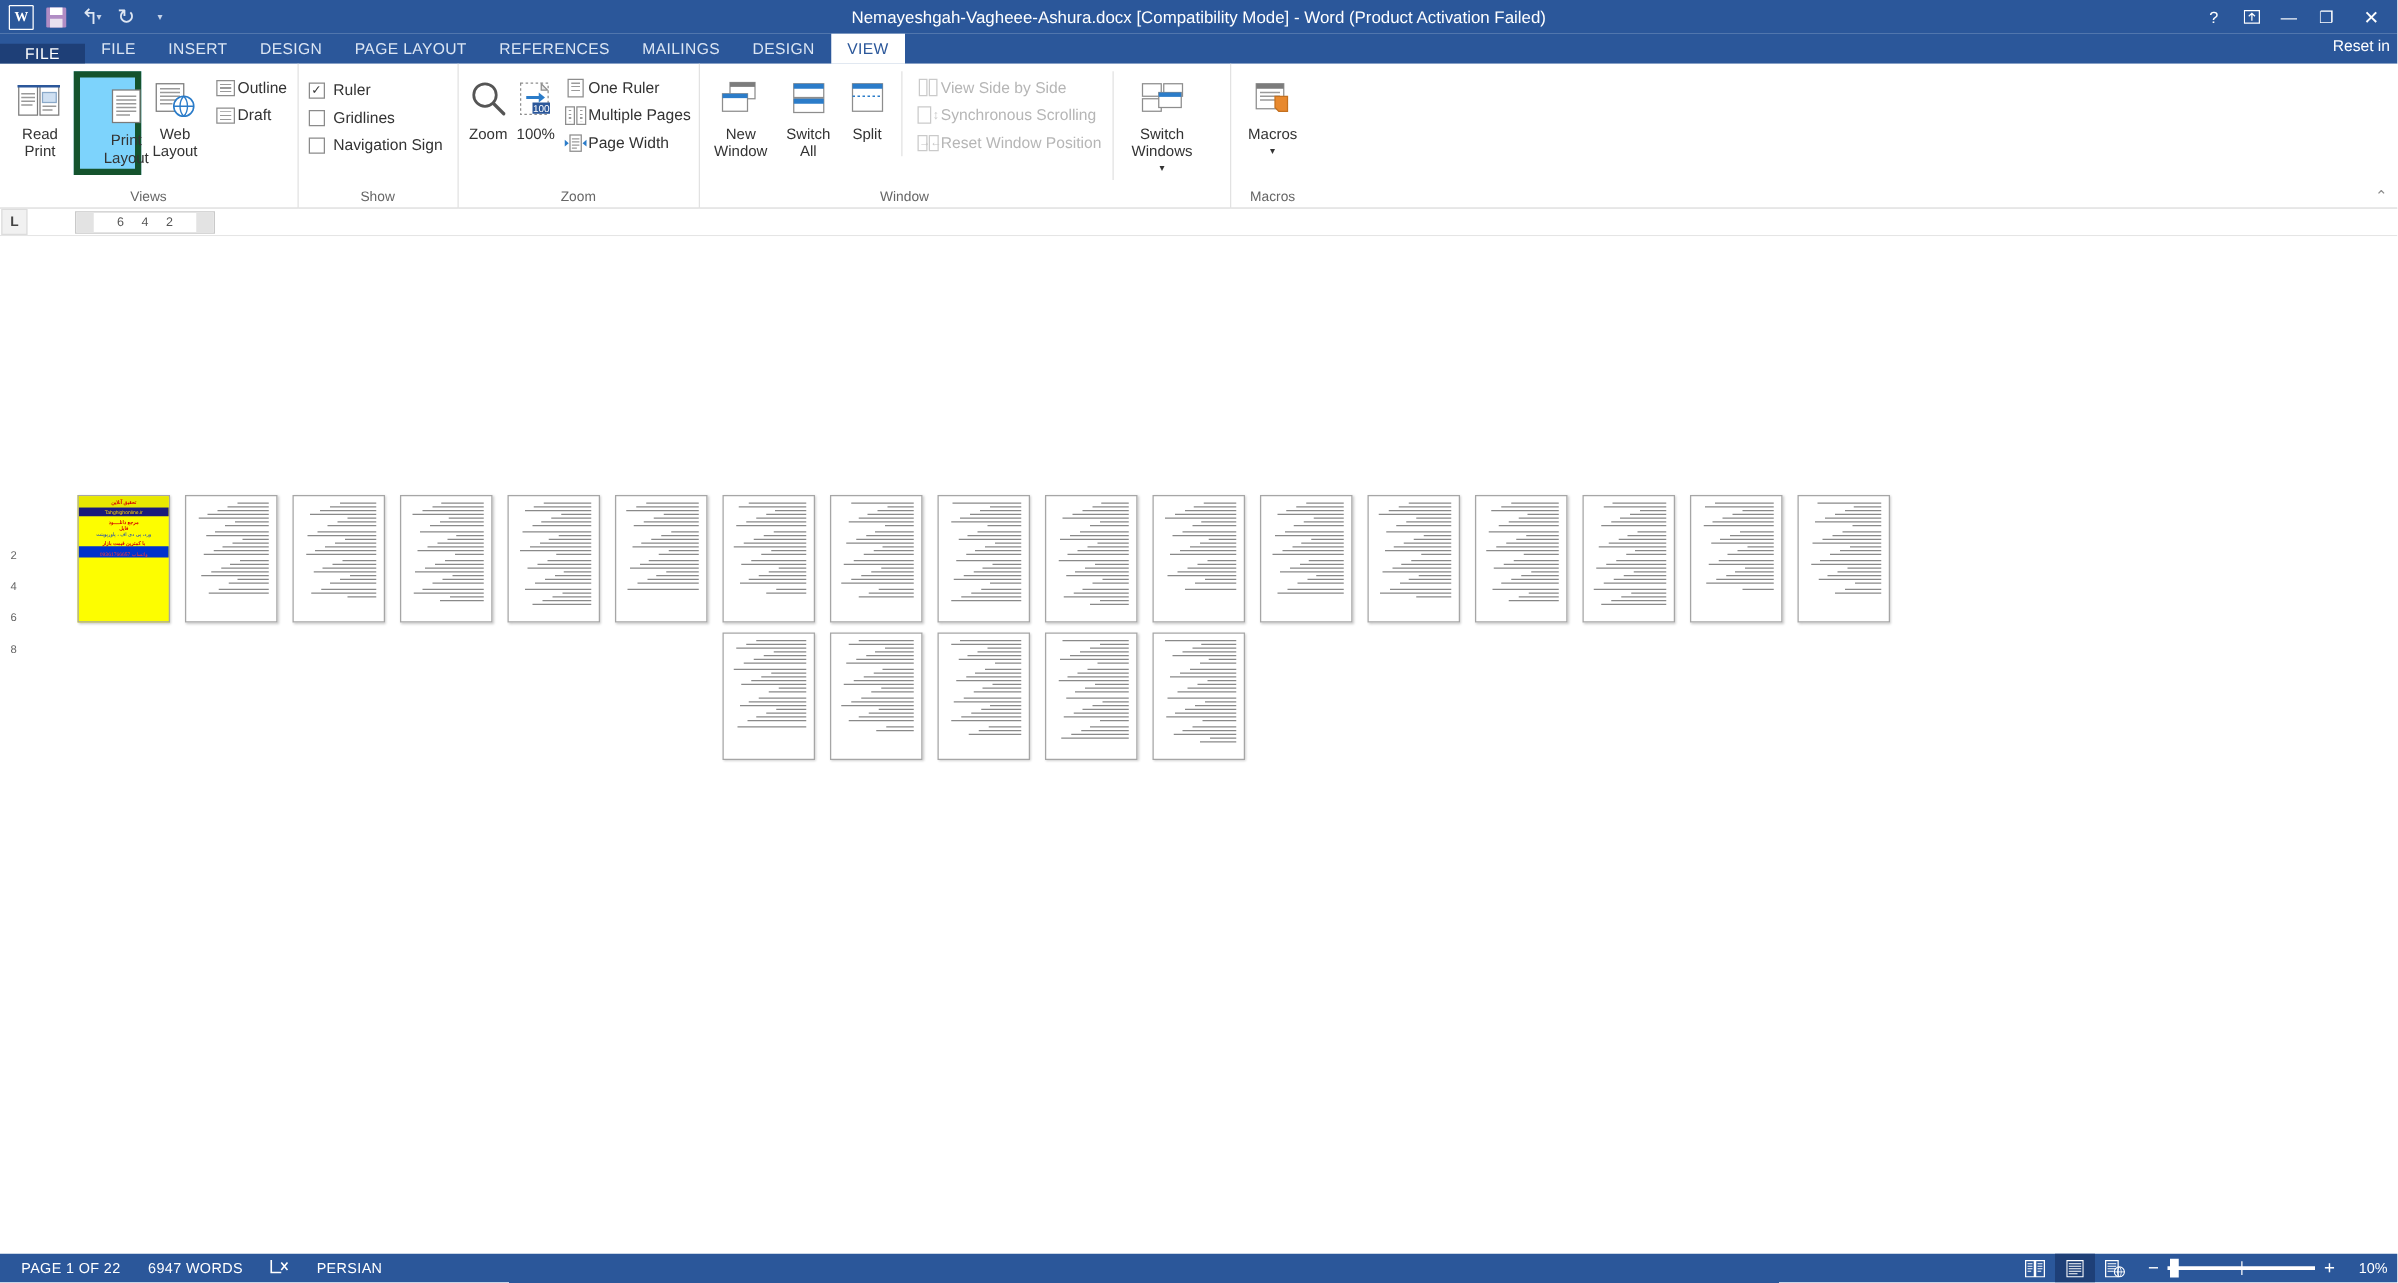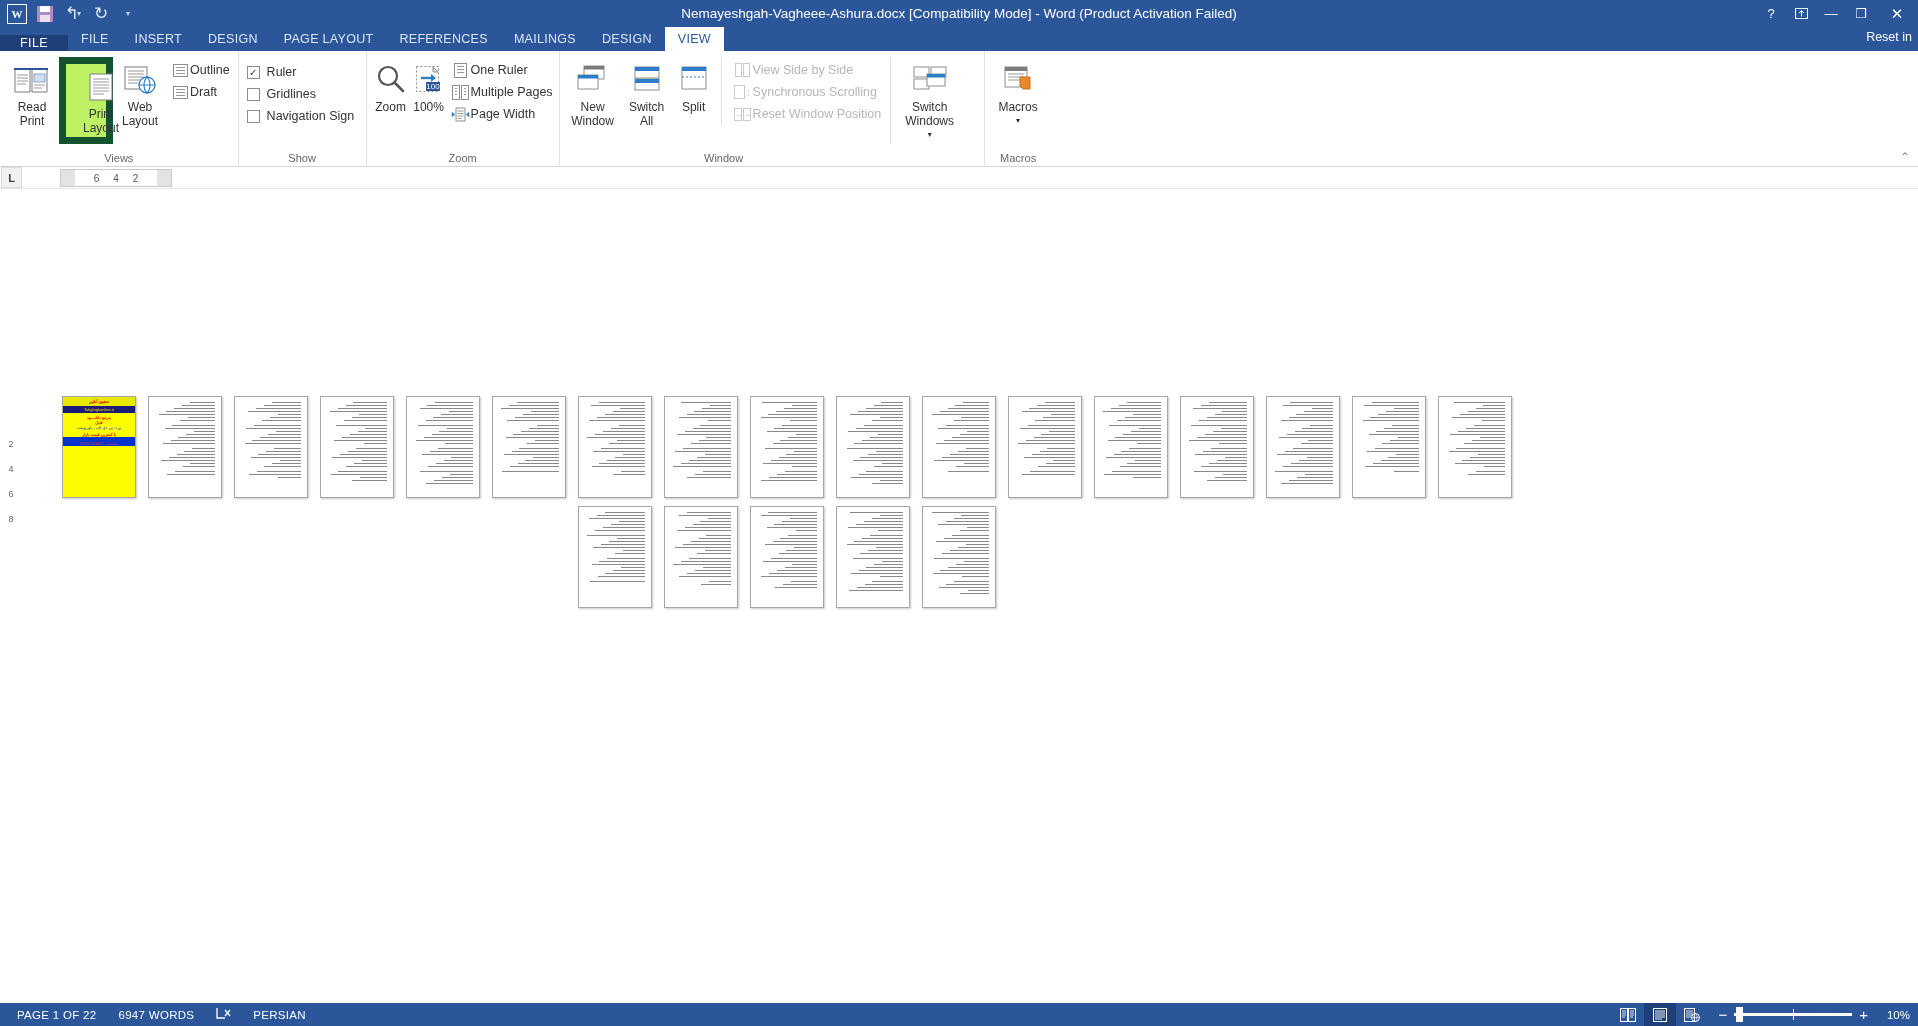--- a/index.html
+++ b/index.html
@@ -133,21 +133,21 @@
     padding-bottom: 3px;
   }
 
   .bigbtn {
     width: 54px;
     display: flex; flex-direction: column; align-items: center;
     padding: 3px 2px 2px 2px;
     font-size: 12px; color: #333333;
     line-height: 14px; text-align: center;
   }
-  .bigbtn.sel { background: #bef264; border: 7px solid #14532d; padding-left: 32px; }
+  .bigbtn.sel { background: #7dd3fc; border: 5px solid #14532d; padding-left: 32px; }
   .bigbtn .ic { height: 40px; display: flex; align-items: center; justify-content: center; }
 
   .smallrow {
     display: flex; align-items: center;
     height: 22px;
     font-size: 12.5px; color: #333333;
     padding: 0 3px;
     white-space: nowrap;
   }
   .smallrow.dim { color: #b6b6b6; }

